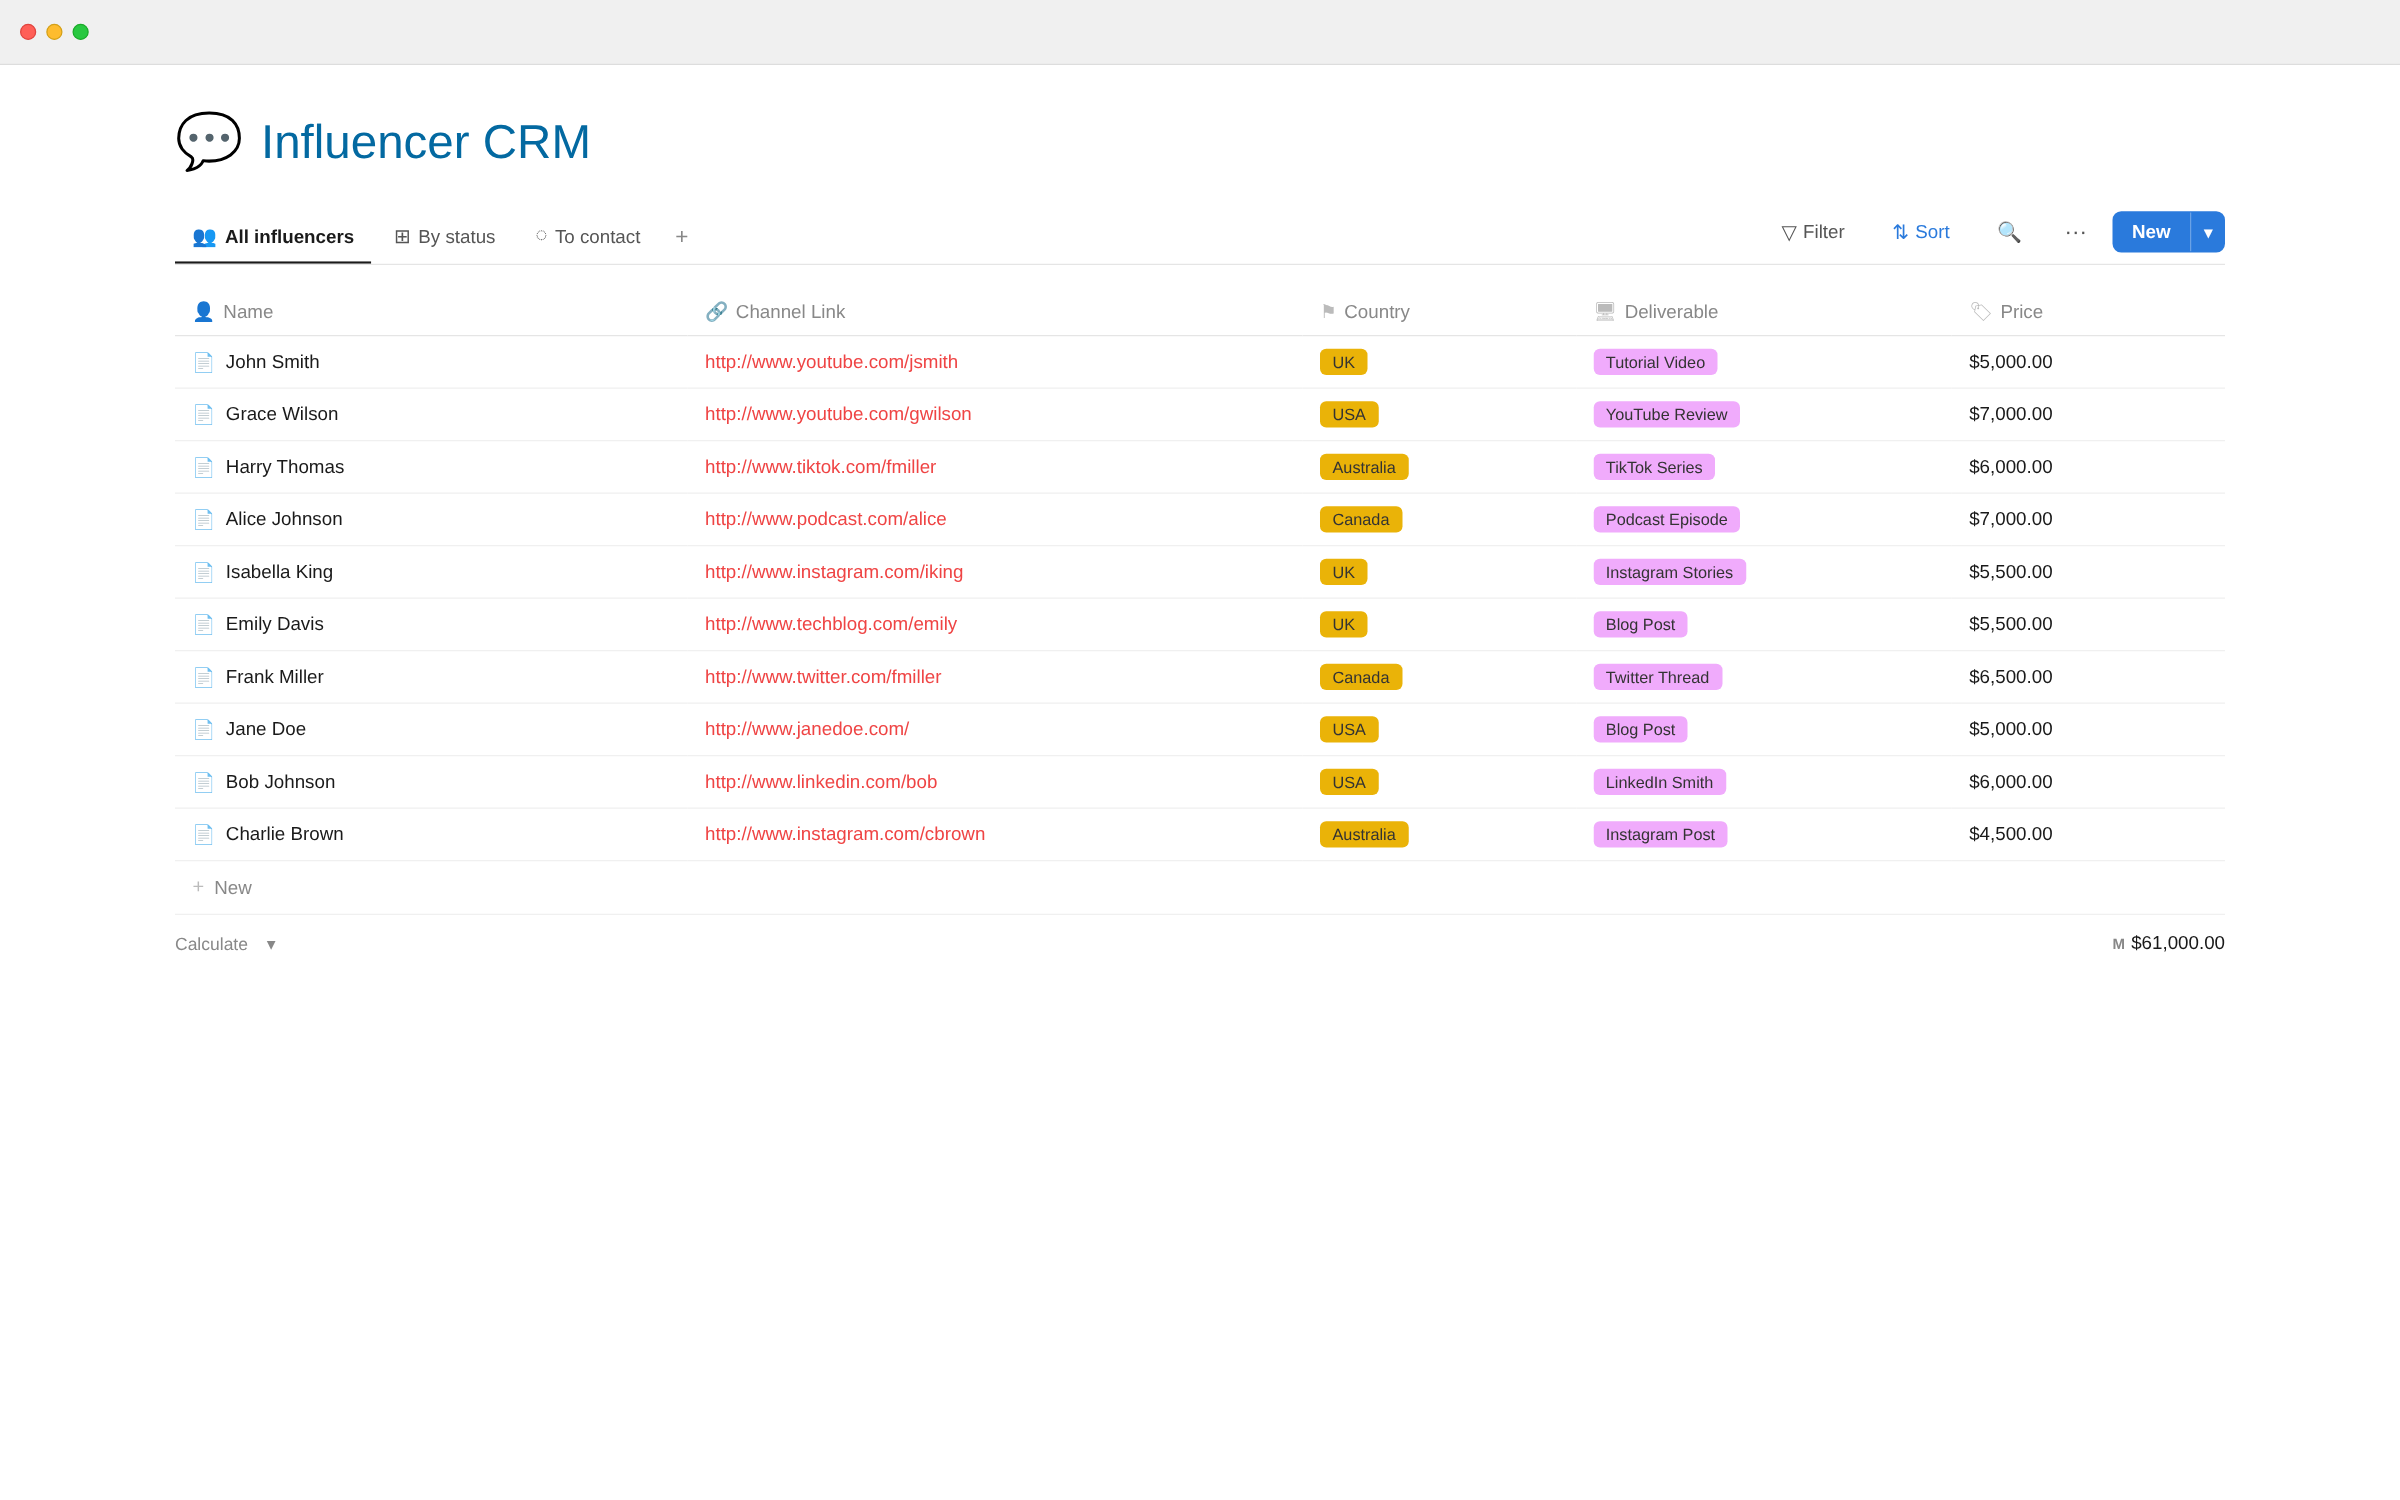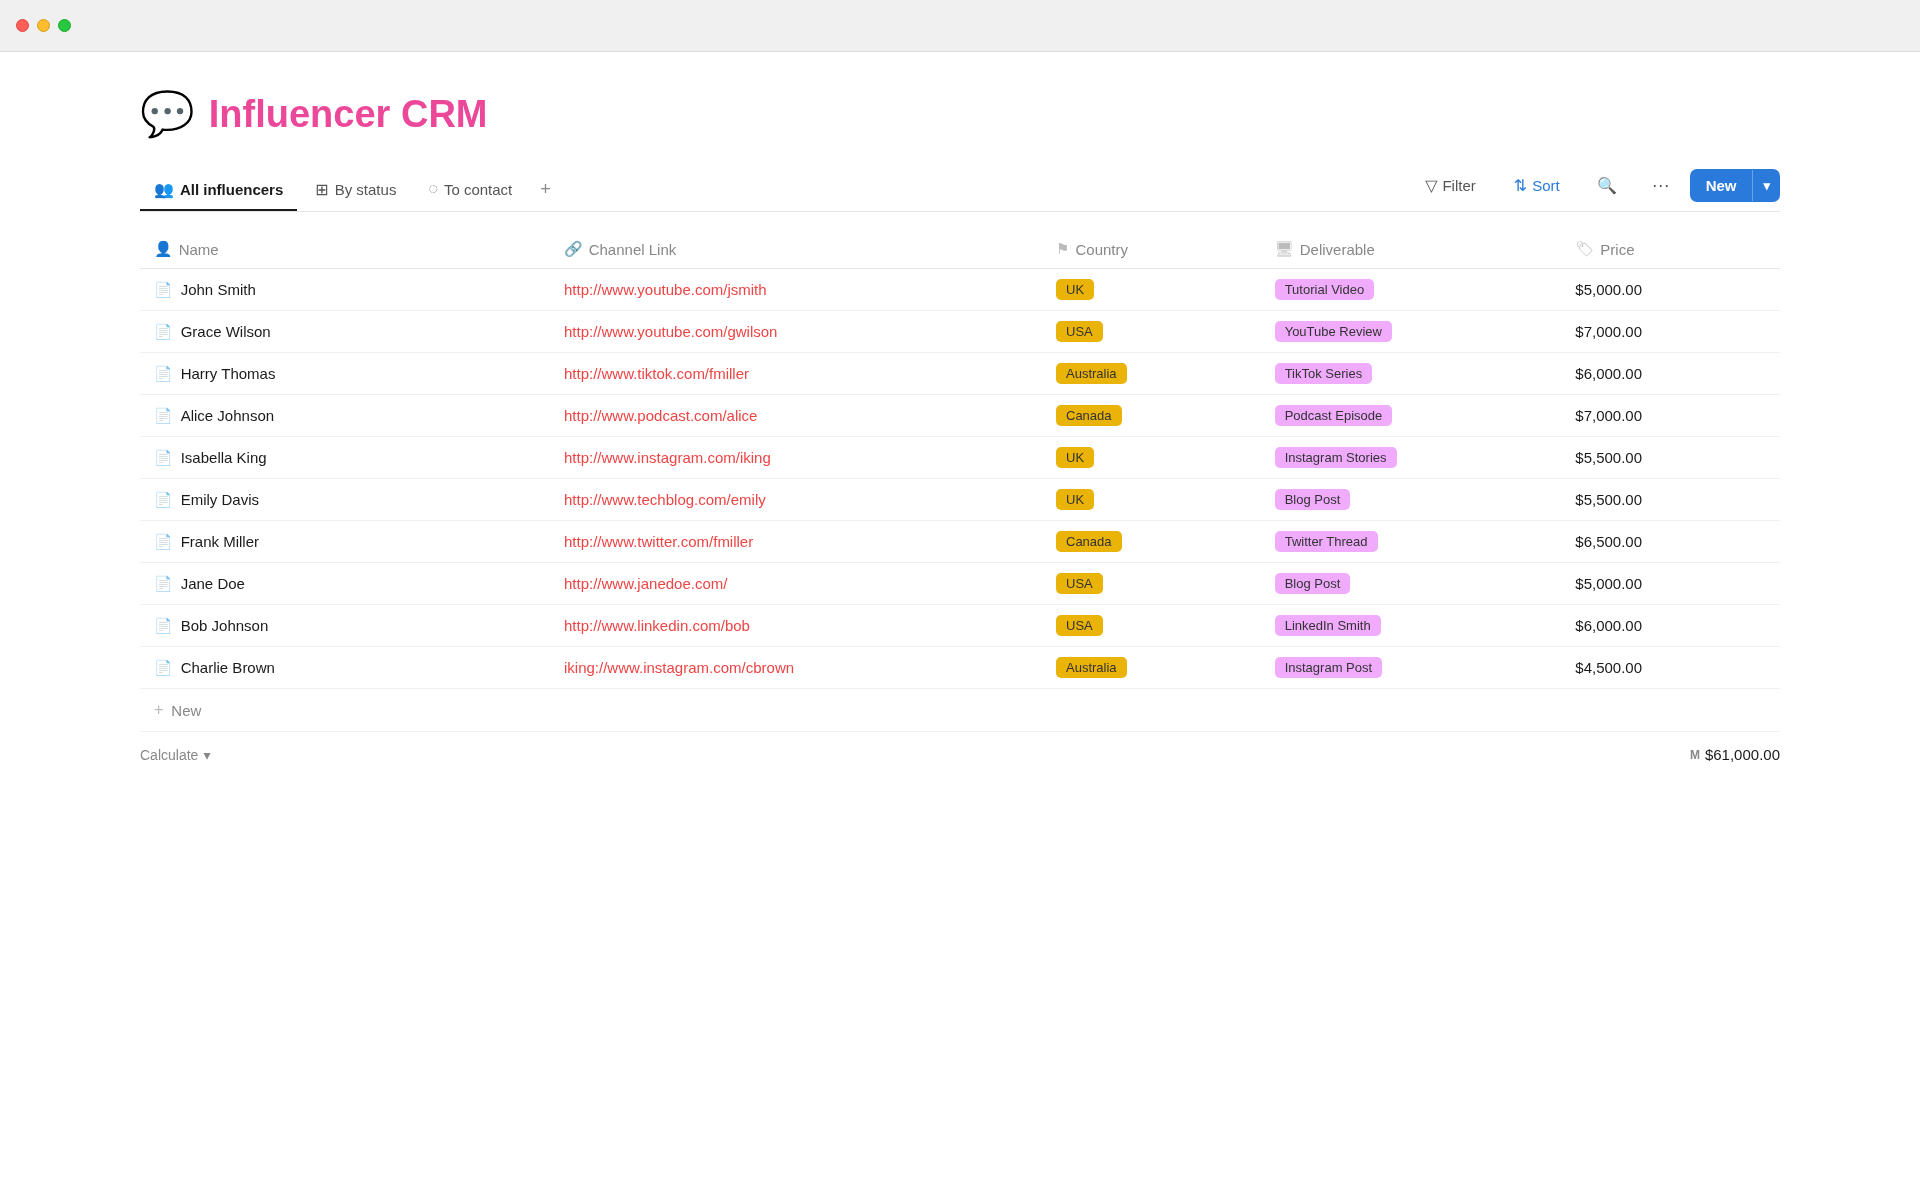--- a/index.html
+++ b/index.html
@@ -42,22 +42,22 @@
       align-items: center;
       gap: 14px;
       margin-bottom: 32px;
     }
     .page-icon {
       font-size: 44px;
       line-height: 1;
     }
     .page-title {
       font-size: 38px;
-      font-weight: 700;
-      color: #ec4899;
+      font-weight: 400;
+      color: #0369a1;
     }
 
     
     .tabs-row {
       display: flex;
       align-items: center;
       justify-content: space-between;
       margin-bottom: 18px;
       border-bottom: 1px solid #e5e5e5;
       padding-bottom: 0;
@@ -224,21 +224,21 @@
       display: flex;
       align-items: center;
       justify-content: space-between;
       padding: 14px 0 0 0;
       color: #888;
       font-size: 14px;
     }
     .calculate-btn {
       display: flex;
       align-items: center;
-      gap: 5px;
+      gap: 15px;
       color: #888;
       background: none;
       border: none;
       cursor: pointer;
       font-size: 14px;
     }
     .total-amount {
       display: flex;
       align-items: center;
       gap: 5px;
@@ -530,21 +530,21 @@
       </td>
     </tr>
           <tr>
       <td class="col-name">
         <div class="name-cell">
           <span class="row-icon">📄</span>
           <span>Charlie Brown</span>
         </div>
       </td>
       <td class="col-link link-cell">
-        <span>iking://www.instagram.com/cbrown</span>
+        <span>http://www.instagram.com/cbrown</span>
       </td>
       <td class="col-country">
         <span class="tag country">Australia</span>
       </td>
       <td class="col-deliverable">
         <span class="tag deliverable">Instagram Post</span>
       </td>
       <td class="col-price price-cell">
         <span>$4,500.00</span>
       </td>

